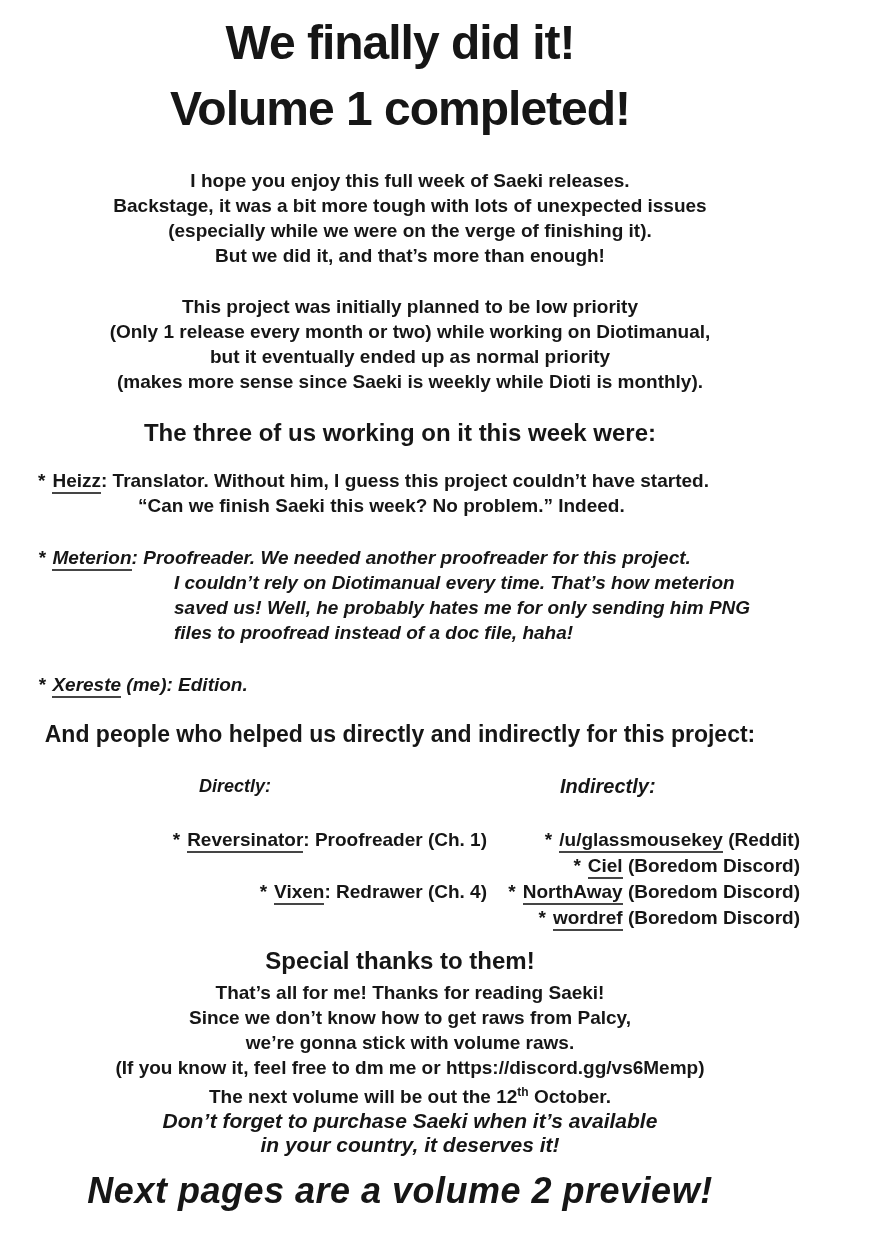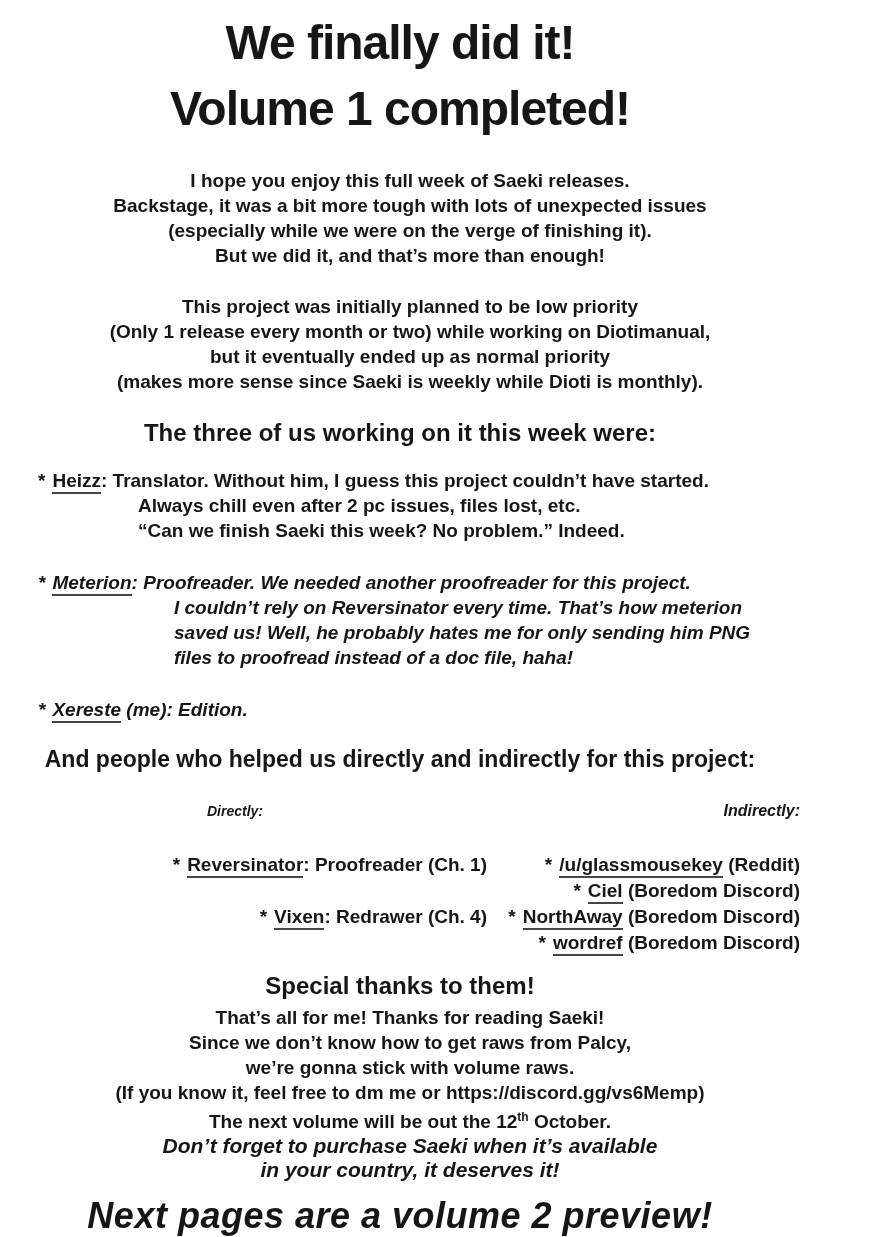--- a/index.html
+++ b/index.html
@@ -55,28 +55,28 @@
   .indent-2 { margin-left: 136px; }
 
   .cols-labels {
     margin-top: 24px;
     display: flex;
   }
   .col-label-left {
     width: 470px;
     text-align: center;
     font-style: italic;
-    font-size: 14px;
+    font-size: 18px;
     line-height: 26px;
   }
   .col-label-right {
     flex: 1;
-    text-align: right;
-    font-style: italic;
-    font-size: 16px;
+    text-align: left;
+    font-style: italic;
+    font-size: 20px;
     line-height: 26px;
     padding-left: 90px;
   }
 
   .cols { margin-top: 28px; display: flex; text-align: right; }
   .col-left { width: 487px; padding-left: 18px; box-sizing: border-box; }
   .col-right { flex: 1; }
   .cols .line { line-height: 26px; }
   .row-gap { margin-top: 26px; margin-left: 24px; }
 
@@ -128,29 +128,28 @@
   </div>
 
   <div class="heading center">The three of us working on it this week were:</div>
 
   <div class="team">
 
     <div class="entry">
       <div class="line">
         <span class="star">*</span><span class="uname">Heizz</span><span>: </span><span>Translator. Without him, I guess this project couldn’t have started.</span>
       </div>
-      <div class="line indent-1">Always chill even after 2 pc issues, files lost, etc.</div>
       <div class="line indent-1">“Can we finish Saeki this week? No problem.” Indeed.</div>
     </div>
 
     <div class="entry">
       <div class="line">
         <span class="star">*</span><span class="uname">Meterion</span><span>: </span><span>Proofreader. We needed another proofreader for this project.</span>
       </div>
-      <div class="line indent-2">I couldn’t rely on Reversinator every time. That’s how meterion</div>
+      <div class="line indent-2">I couldn’t rely on Diotimanual every time. That’s how meterion</div>
       <div class="line indent-2">saved us! Well, he probably hates me for only sending him PNG</div>
       <div class="line indent-2">files to proofread instead of a doc file, haha!</div>
     </div>
 
     <div class="entry">
       <div class="line">
         <span class="star">*</span><span class="uname">Xereste</span><span> (me): </span><span>Edition.</span>
       </div>
     </div>
 

